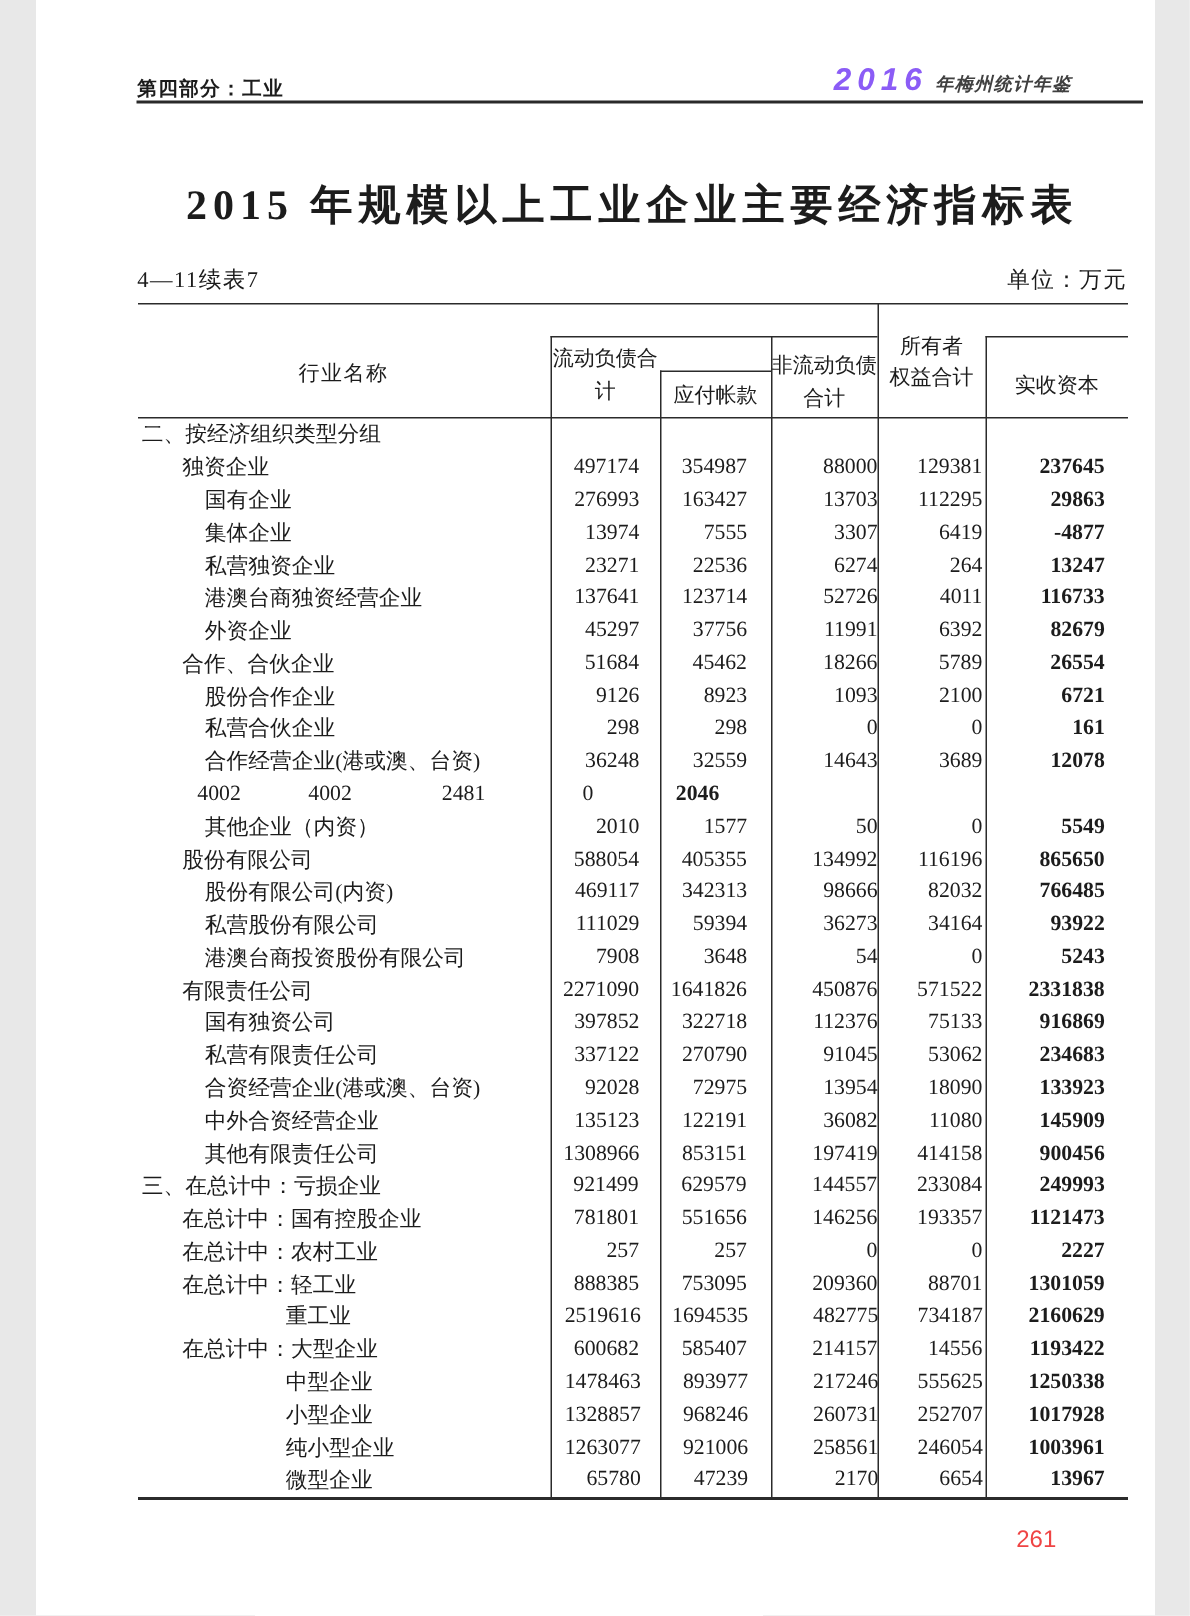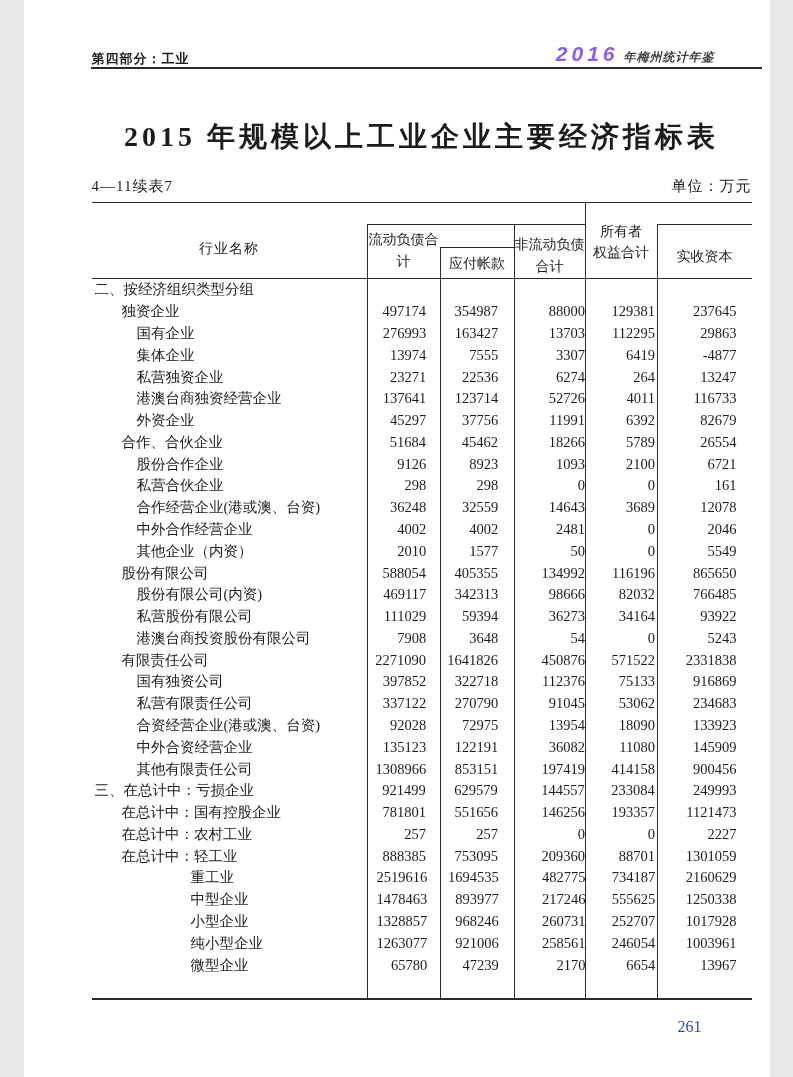--- a/index.html
+++ b/index.html
@@ -75,26 +75,26 @@
   .c-name { width:275px; box-sizing:border-box; white-space:nowrap; overflow:hidden; }
   .ind0 { padding-left:3px; }
   .ind1 { padding-left:30px; }
   .ind2 { padding-left:45px; }
   .ind3 { padding-left:99px; }
   .c-num { box-sizing:border-box; text-align:right; white-space:nowrap; }
   .c-v1 { width:73px; padding-right:4px; }
   .c-v2 { width:74px; padding-right:4px; }
   .c-v3 { width:71px; padding-right:4px;margin-left:18px; }
   .c-v4 { width:72px; padding-right:4px; }
-  .c-v5 { width:95px; padding-right:15px; }
+  .c-v5 { width:95px; padding-right:15px;font-weight:bold; }
   
   .page-number {
     position:absolute; left:654px; top:1018px;
-    font-family:Liberation Serif, serif;
-    font-size:16px; color:#1d4ed8;
+    font-family:Liberation Sans, sans-serif;
+    font-size:16px; color:#ef4444;
   }
 </style>
 </head>
 <body>
 
 <div class="page">
 
   <div class="running-head-left">第四部分：工业</div>
   <div class="running-head-right">
     <span class="rh-year">2016</span><span class="rh-suffix">年梅州统计年鉴</span>
@@ -232,21 +232,20 @@
   <div class="row">
     <div class="c-name ind2">合作经营企业(港或澳、台资)</div>
     <div class="c-num c-v1">36248</div>
     <div class="c-num c-v2">32559</div>
     <div class="c-num c-v3">14643</div>
     <div class="c-num c-v4">3689</div>
     <div class="c-num c-v5">12078</div>
   </div>
 
   <div class="row">
-    <div class="c-name ind2">中外合作经营企业</div>
     <div class="c-num c-v1">4002</div>
     <div class="c-num c-v2">4002</div>
     <div class="c-num c-v3">2481</div>
     <div class="c-num c-v4">0</div>
     <div class="c-num c-v5">2046</div>
   </div>
 
   <div class="row">
     <div class="c-name ind2">其他企业（内资）</div>
     <div class="c-num c-v1">2010</div>
@@ -384,20 +383,28 @@
 
   <div class="row">
     <div class="c-name ind3">重工业</div>
     <div class="c-num c-v1">2519616</div>
     <div class="c-num c-v2">1694535</div>
     <div class="c-num c-v3">482775</div>
     <div class="c-num c-v4">734187</div>
     <div class="c-num c-v5">2160629</div>
   </div>
 
+  <div class="row">
+    <div class="c-name ind1">在总计中：大型企业</div>
+    <div class="c-num c-v1">600682</div>
+    <div class="c-num c-v2">585407</div>
+    <div class="c-num c-v3">214157</div>
+    <div class="c-num c-v4">14556</div>
+    <div class="c-num c-v5">1193422</div>
+  </div>
 
   <div class="row">
     <div class="c-name ind3">中型企业</div>
     <div class="c-num c-v1">1478463</div>
     <div class="c-num c-v2">893977</div>
     <div class="c-num c-v3">217246</div>
     <div class="c-num c-v4">555625</div>
     <div class="c-num c-v5">1250338</div>
   </div>
 

